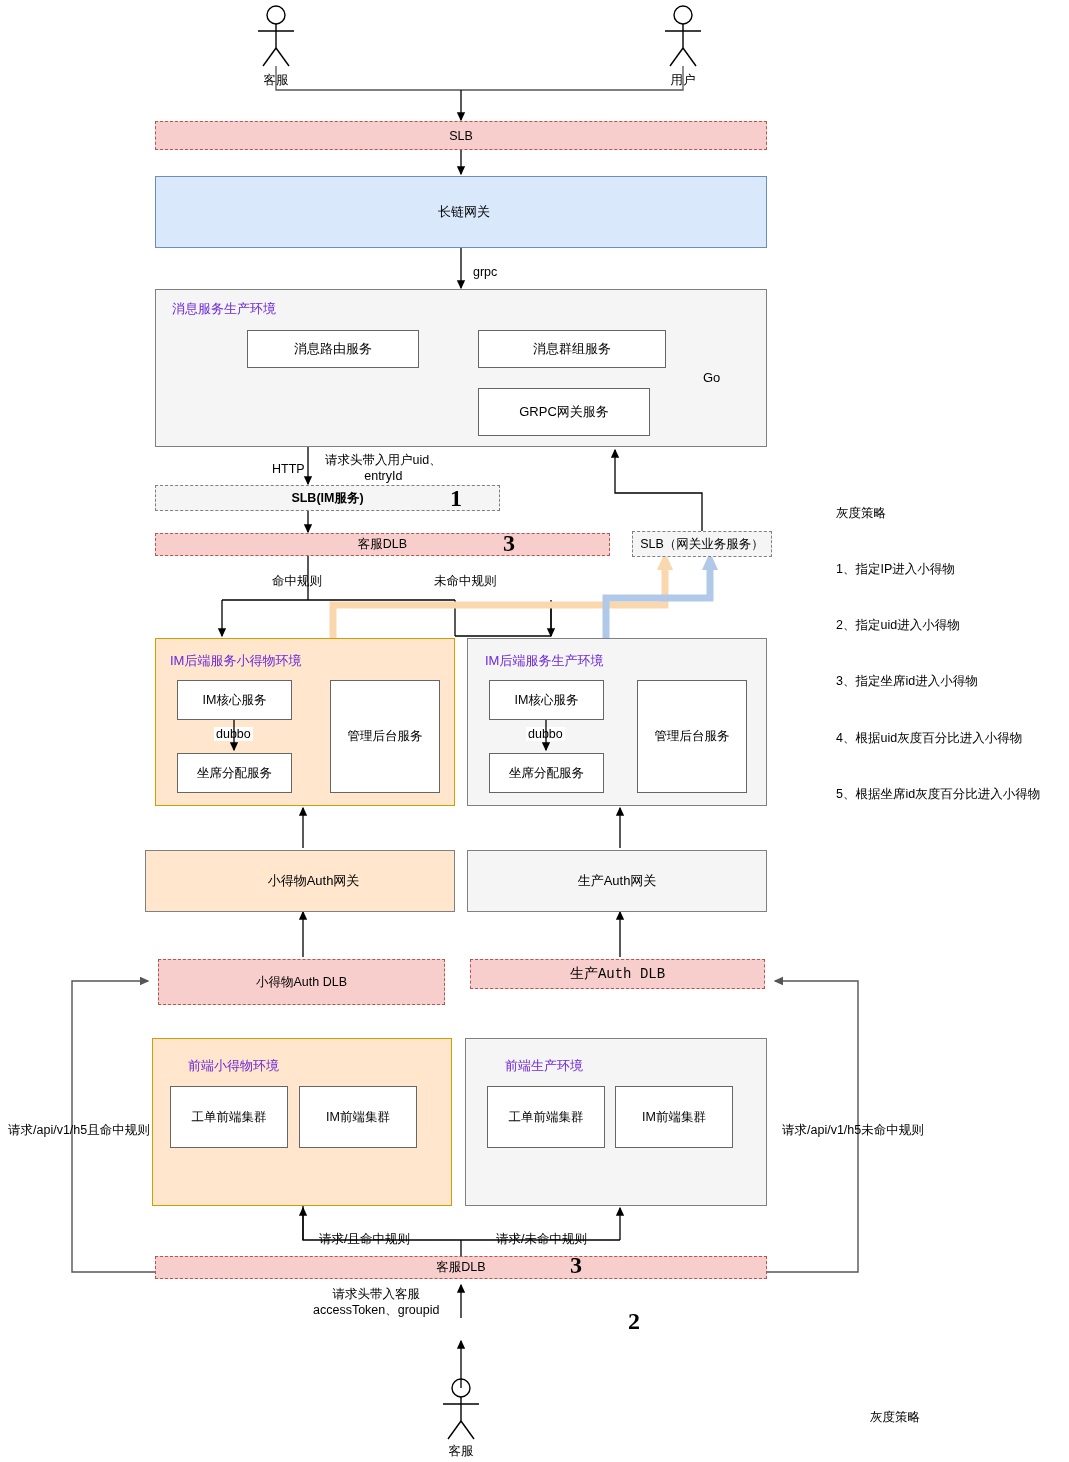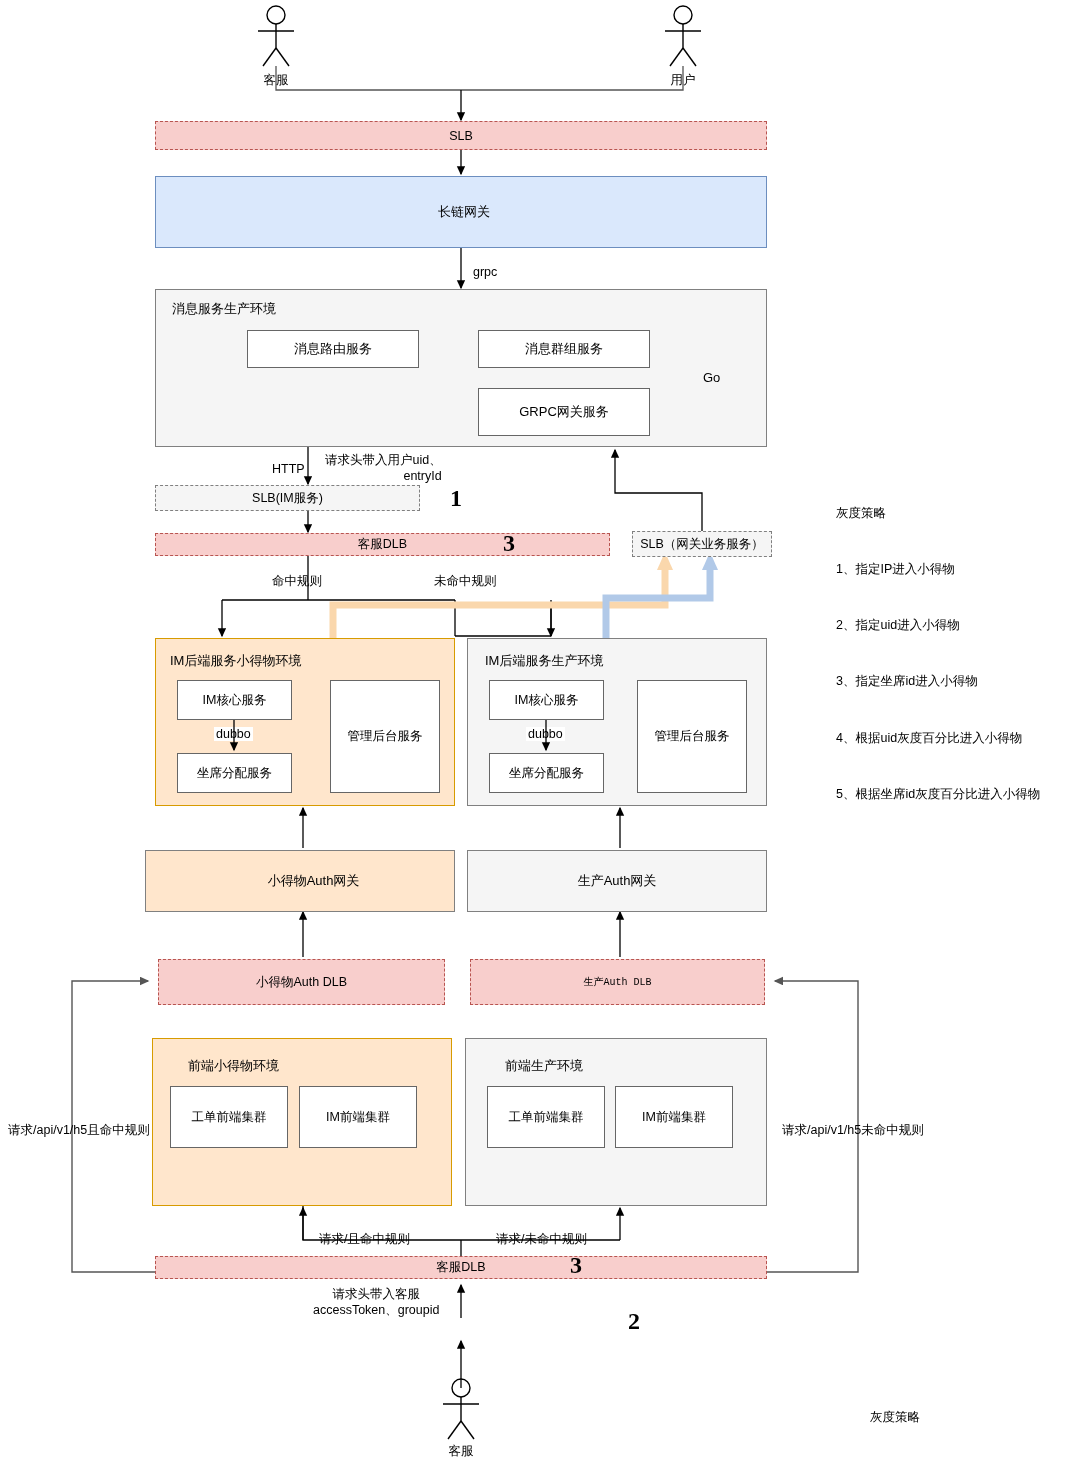--- a/index.html
+++ b/index.html
@@ -11,21 +11,21 @@
   
   .box-pink{background:#f8cecc;border:1.6px dashed #b85450;}
   .box-blue{background:#dae8fc;border:1.4px solid #6c8ebf;}
   .box-grey{background:#f5f5f5;border:1.6px solid #808080;}
   .box-grey-dash{background:#f5f5f5;border:1.6px dashed #808080;}
   .box-orange{background:#ffe6cc;border:1.6px solid #d79b00;padding-left:27px;}
   .box-white{background:#ffffff;border:1.6px solid #666666;}
   .num{position:absolute;font-size:24px;font-weight:bold;color:#000;font-family:"Liberation Serif",serif;}
   .strat{position:absolute;font-size:12.5px;line-height:1.5;white-space:pre;color:#000;}
   svg.ovl{position:absolute;left:0;top:0;width:1069px;height:1462px;pointer-events:none;}
-  .envtitle{position:absolute;font-size:13px;color:#000000;white-space:nowrap;}
+  .envtitle{position:absolute;font-size:13px;color:#6d28d9;white-space:nowrap;}
   .dubbo{position:absolute;font-size:12.5px;background:#fff;padding:0 2px;white-space:nowrap;}
   .actorlbl{position:absolute;font-size:12.5px;white-space:nowrap;text-align:center;}
 </style>
 </head>
 <body>
 
 <div id="canvas">
 
   <svg class="ovl">
     <defs>
@@ -123,29 +123,29 @@
   <div class="actorlbl" style="left:441px;top:1443px;width:40px;">客服</div>
 
   <div class="abs box-pink ctr" style="left:155px;top:121px;width:612px;height:29px;font-size:12.5px;">SLB</div>
 
   <div class="abs box-blue ctr" style="left:155px;top:176px;width:612px;height:72px;font-size:13px;padding-left:6px;">长链网关</div>
   <div class="lbl" style="left:473px;top:264px;">grpc</div>
 
   <div class="abs box-grey" style="left:155px;top:289px;width:612px;height:158px;"></div>
   <div class="envtitle" style="left:172px;top:300px;">消息服务生产环境</div>
   <div class="abs box-white ctr" style="left:247px;top:330px;width:172px;height:38px;font-size:13px;">消息路由服务</div>
-  <div class="abs box-white ctr" style="left:478px;top:330px;width:172px;height:38px;font-size:13px;">消息群组服务</div>
+  <div class="abs box-white ctr" style="left:478px;top:330px;width:188px;height:38px;font-size:13px;">消息群组服务</div>
   <div class="abs box-white ctr" style="left:478px;top:388px;width:172px;height:48px;font-size:13px;">GRPC网关服务</div>
   <div class="lbl" style="left:703px;top:369px;font-size:13px;">Go</div>
 
   <div class="lbl" style="left:272px;top:461px;">HTTP</div>
-  <div class="lbl" style="left: 325px; top: 452px; text-align: right; white-space: pre; line-height: 1.3;">请求头带入用户uid、
+  <div class="lbl" style="left: 325px; top: 452px; text-align: center; white-space: pre; line-height: 1.3;">请求头带入用户uid、
 entryId</div>
 
-  <div class="abs box-grey-dash ctr" style="left:155px;top:485px;width:265px;height:26px;font-size:12.5px;">SLB(IM服务)</div>
+  <div class="abs box-grey-dash ctr" style="left:155px;top:485px;width:345px;height:26px;font-size:12.5px;font-weight:bold;">SLB(IM服务)</div>
   <div class="num" style="left:450px;top:485px;">1</div>
 
   <div class="abs box-pink ctr" style="left:155px;top:533px;width:455px;height:23px;font-size:12.5px;">客服DLB</div>
   <div class="num" style="left:503px;top:530px;">3</div>
 
   <div class="abs box-grey-dash ctr" style="left:632px;top:531px;width:140px;height:26px;font-size:12.5px;">SLB（网关业务服务）</div>
 
   <div class="lbl" style="left:272px;top:573px;">命中规则</div>
   <div class="lbl" style="left:434px;top:573px;">未命中规则</div>
 
@@ -176,21 +176,21 @@
     <g stroke="#000" stroke-width="1.3" fill="none">
       <path d="M234,720 L234,750" marker-end="url(#ah)"></path>
       <path d="M546,720 L546,750" marker-end="url(#ah)"></path>
     </g>
   </svg>
 
   <div class="abs box-orange ctr" style="left:145px;top:850px;width:310px;height:62px;font-size:13px;border:1.6px solid #808080;">小得物Auth网关</div>
   <div class="abs box-grey ctr" style="left:467px;top:850px;width:300px;height:62px;font-size:13px;">生产Auth网关</div>
 
   <div class="abs box-pink ctr" style="left:158px;top:959px;width:287px;height:46px;font-size:12.5px;">小得物Auth DLB</div>
-  <div class="abs box-pink ctr" style="left:470px;top:959px;width:295px;height:46px;font-size:10px;font-family:'Liberation Mono',monospace;">生产Auth DLB</div>
+  <div class="abs box-pink ctr" style="left:470px;top:959px;width:295px;height:30px;font-size:14px;font-family:'Liberation Mono',monospace;">生产Auth DLB</div>
 
   <div class="abs box-orange" style="left:152px;top:1038px;width:300px;height:168px;"></div>
   <div class="envtitle" style="left:188px;top:1057px;font-family:Liberation Mono, monospace;">前端小得物环境</div>
   <div class="abs box-white ctr" style="left:170px;top:1086px;width:118px;height:62px;font-size:12.5px;">工单前端集群</div>
   <div class="abs box-white ctr" style="left:299px;top:1086px;width:118px;height:62px;font-size:12.5px;">IM前端集群</div>
 
   <div class="abs box-grey" style="left:465px;top:1038px;width:302px;height:168px;"></div>
   <div class="envtitle" style="left:505px;top:1057px;">前端生产环境</div>
   <div class="abs box-white ctr" style="left:487px;top:1086px;width:118px;height:62px;font-size:12.5px;">工单前端集群</div>
   <div class="abs box-white ctr" style="left:615px;top:1086px;width:118px;height:62px;font-size:12.5px;">IM前端集群</div>

